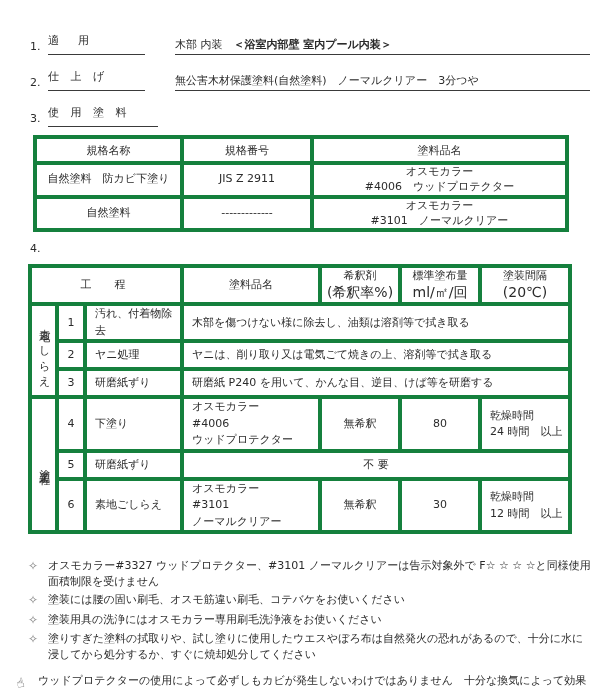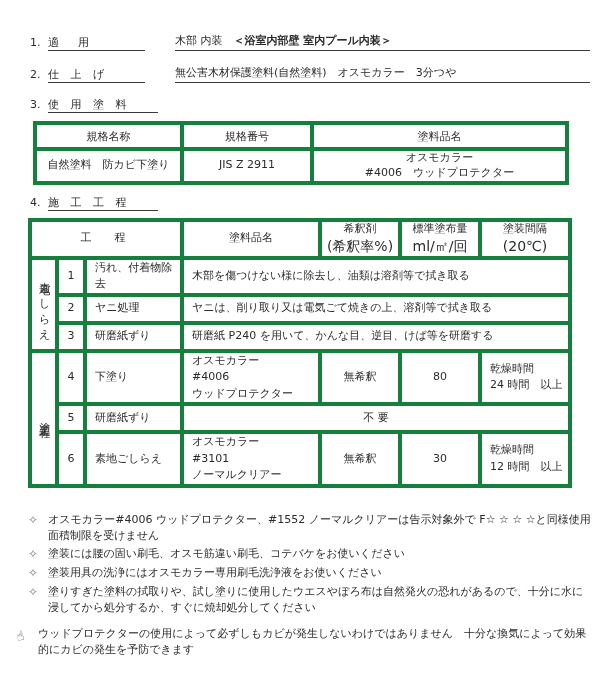--- a/index.html
+++ b/index.html
@@ -7,21 +7,21 @@
   .page {
     width:600px; height:688px; background:#fff; overflow:hidden;
     font-family:"DejaVu Sans","Liberation Sans",sans-serif;
     font-size:11px; color:#2b2b2b; position:relative;
     padding:33px 10px 0 30px;
   }
   
   .secline { display:flex; align-items:flex-end; margin-bottom:14px; }
   .sec-num { width:18px; flex:0 0 18px; padding-bottom:2px; }
   .sec-label {
-    flex:0 0 97px; letter-spacing:4px; padding-bottom:0;
+    flex:0 0 97px; letter-spacing:4px; padding-bottom:6px;
     border-bottom:1.5px solid #3a3a3a; white-space:nowrap;
   }
   .sec-label.wide { flex:0 0 110px; }
   .sec-content {
     flex:1; margin-left:30px; padding-bottom:2px;
     border-bottom:1.5px solid #3a3a3a; white-space:nowrap;
   }
   .bold { font-weight:bold;margin-top:28px; }
   
   table { border-collapse:collapse; table-layout:fixed; }
@@ -60,21 +60,21 @@
 
   <div class="secline">
     <span class="sec-num">1.</span>
     <span class="sec-label">適　用</span>
     <span class="sec-content"><span>木部 内装</span>　<span class="bold">＜浴室内部壁 室内プール内装＞</span></span>
   </div>
 
   <div class="secline">
     <span class="sec-num">2.</span>
     <span class="sec-label">仕 上 げ</span>
-    <span class="sec-content">無公害木材保護塗料(自然塗料)　オスモカラー　3分つや</span>
+    <span class="sec-content">無公害木材保護塗料(自然塗料)　ノーマルクリアー　3分つや</span>
   </div>
 
   <div class="secline" style="margin-bottom:0;">
     <span class="sec-num">3.</span>
     <span class="sec-label wide">使 用 塗 料</span>
   </div>
 
   <table class="t1">
     <colgroup>
         <col style="width:147px">
@@ -88,26 +88,33 @@
       <th>塗料品名</th>
     </tr>
     <tr>
       <td>自然塗料　防カビ下塗り</td>
       <td>JIS Z 2911</td>
       <td>
         <span class="line">オスモカラー</span>
         <span class="line">#4006　ウッドプロテクター</span>
       </td>
     </tr>
+    <tr>
+      <td>自然塗料</td>
+      <td>-------------</td>
+      <td>
+        <span class="line">オスモカラー</span>
+        <span class="line">#3101　ノーマルクリアー</span>
+      </td>
+    </tr>
   </tbody>
     </table>
 
   <div class="secline" style="margin-bottom:0;">
     <span class="sec-num">4.</span>
-    <span class="sec-label wide">施 工 工 程</span>
   </div>
 
   <table class="t2">
     <colgroup>
       <col style="width:27px">
         <col style="width:28px">
         <col style="width:97px">
       <col style="width:138px">
         <col style="width:80px">
         <col style="width:80px">
@@ -181,21 +188,21 @@
         <span class="line">乾燥時間</span>
         <span class="line">12 時間　以上</span>
       </td>
     </tr>
   </tbody>
     </table>
 
   <div class="notes">
     <div class="note-item">
       <span class="note-bullet">✧</span>
-      <span class="note-text">オスモカラー#4006 ウッドプロテクター、#1552 ノーマルクリアーは告示対象外で F☆ ☆ ☆ ☆と同様使用面積制限を受けません</span>
+      <span class="note-text">オスモカラー#3327 ウッドプロテクター、#3101 ノーマルクリアーは告示対象外で F☆ ☆ ☆ ☆と同様使用面積制限を受けません</span>
     </div>
     <div class="note-item">
       <span class="note-bullet">✧</span>
       <span class="note-text">塗装には腰の固い刷毛、オスモ筋違い刷毛、コテバケをお使いください</span>
     </div>
     <div class="note-item">
       <span class="note-bullet">✧</span>
       <span class="note-text">塗装用具の洗浄にはオスモカラー専用刷毛洗浄液をお使いください</span>
     </div>
     <div class="note-item">

